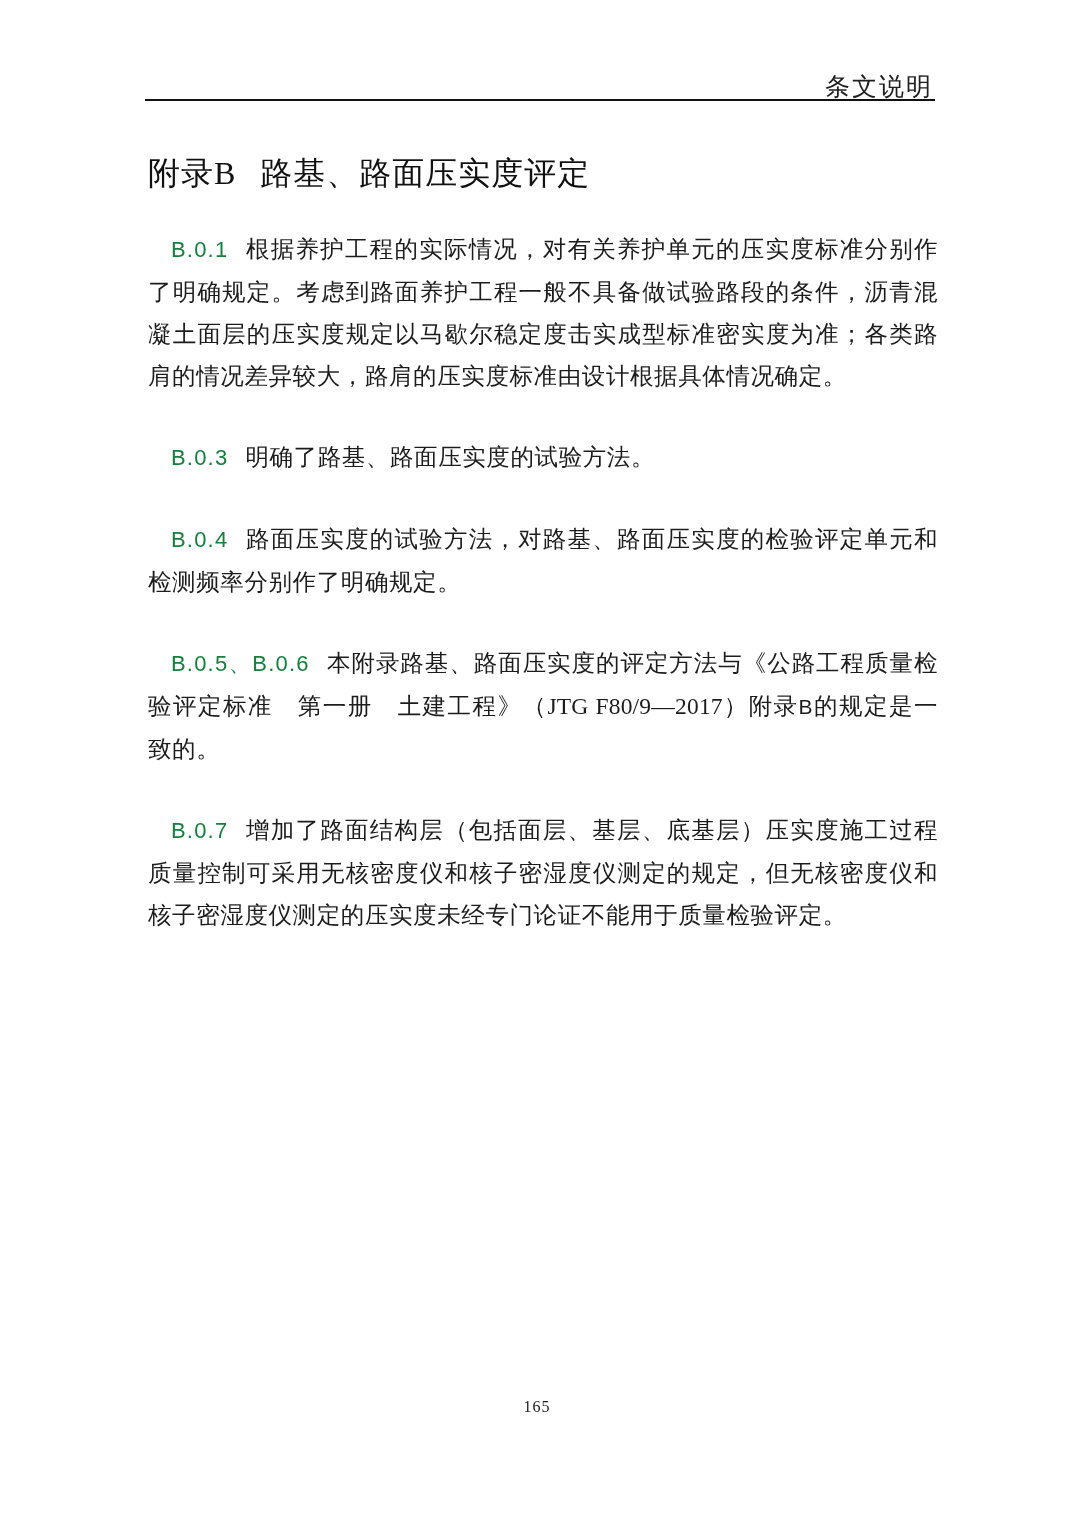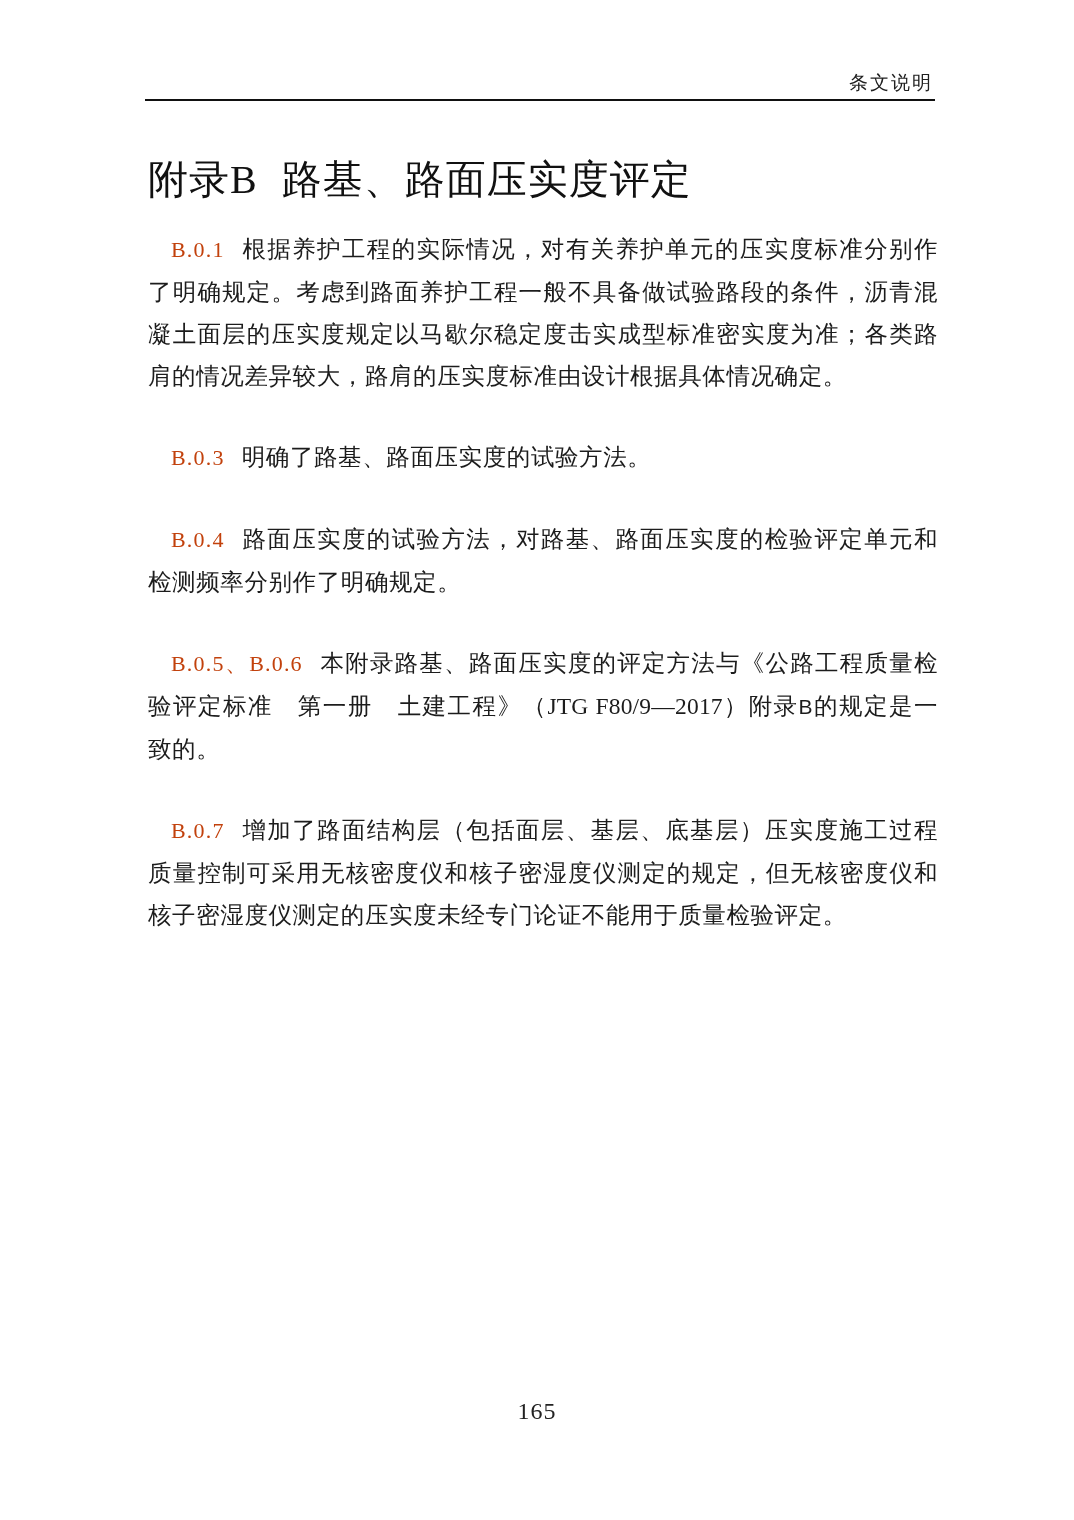--- a/index.html
+++ b/index.html
@@ -27,41 +27,41 @@
   
   .header {
     position: absolute;
     left: 145px;
     top: 70px;
     width: 790px;
     text-align: right;
   }
   .header-text {
     font-family: "Liberation Serif", "DejaVu Serif", serif;
-    font-size: 19px;
+    font-size: 25px;
     letter-spacing: 2px;
     color: #202020;
     display: inline-block;
     padding-right: 2px;
   }
   .header-rule {
     position: absolute;
     left: 145px;
     top: 99px;
     width: 790px;
     height: 2px;
     background: #111111;
   }
 
   
   .title {
     position: absolute;
     left: 148px;
     top: 152px;
-    font-size: 40px;
+    font-size: 32px;
     font-weight: normal;
     letter-spacing: 1px;
     color: #111111;
     white-space: nowrap;
     font-family: "Liberation Serif", "DejaVu Serif", serif;
   }
   .title .gap { display: inline-block; width: 24px; }
 
   
   .body-block {
@@ -78,44 +78,44 @@
     text-justify: inter-ideograph;
     margin: 0 0 39px 0;
     letter-spacing: 0.6px;
     color: #1c1c1c;
   }
   .para:last-child { margin-bottom: 12px; }
 
   .para .indent { display: inline-block; width: 23px; }
 
   .clause-no {
-    font-family: Liberation Serif, serif;
+    font-family: Liberation Sans, sans-serif;
     font-size: 22px;
     letter-spacing: 1.2px;
-    color: #c2410c;
+    color: #15803d;
   }
   .after-no { display: inline-block; width: 17px; }
 
   .latin {
     font-family: "Liberation Serif", "DejaVu Serif", serif;
     letter-spacing: 0.2px;
   }
   .latin-b {
     font-family: "Liberation Sans", "DejaVu Sans", sans-serif;
     font-size: 21px;
   }
 
   
   .page-number {
     position: absolute;
     left: 0;
     top: 1398px;
     width: 1074px;
     text-align: center;
-    font-size: 24px;
+    font-size: 16px;
     color: #222222;
     font-family: "Liberation Serif", "DejaVu Serif", serif;
     letter-spacing: 1px;
   }
 </style>
 </head>
 <body>
 
 <div class="page">
 

